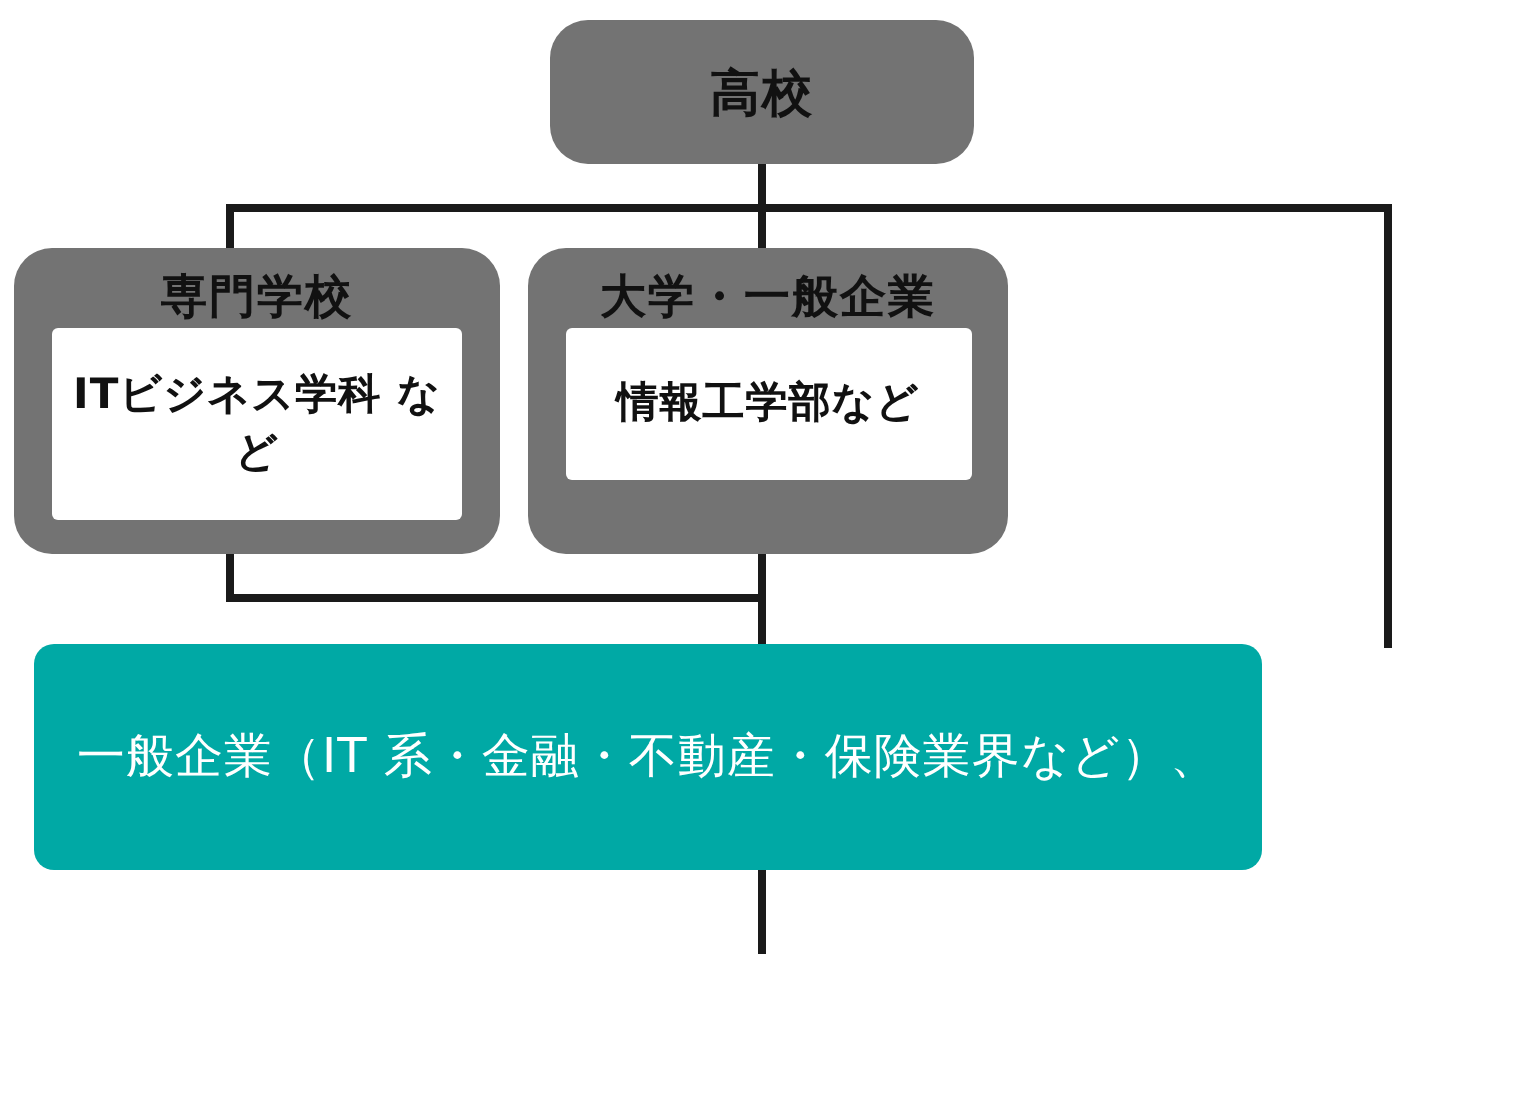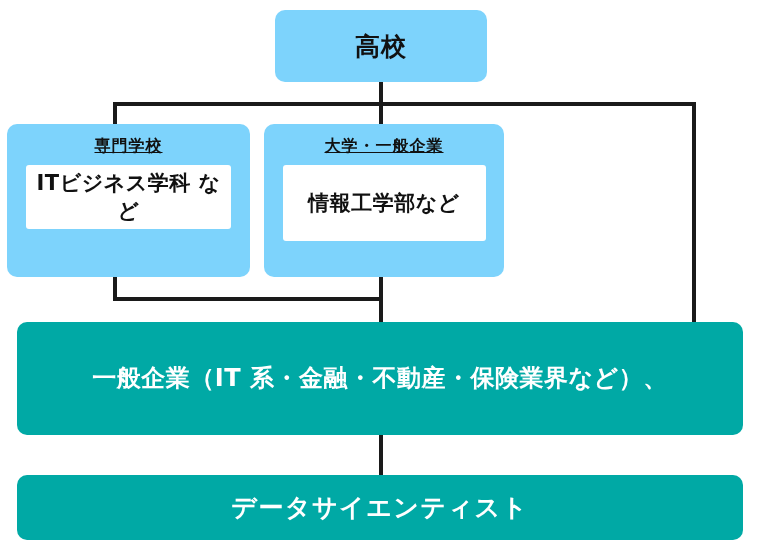--- a/index.html
+++ b/index.html
@@ -30,22 +30,23 @@
   .node {
     position: absolute;
     box-sizing: border-box;
     display: flex;
     align-items: center;
     justify-content: center;
     text-align: center;
     border-radius: 10px;
   }
   .node-light {
-    background: #7dd3fc;
+    background: #737373;
     color: #111111;
+    border-radius: 19px;
   }
   .node-dark {
     background: #00a9a5;
     color: #ffffff;
   }
 
   
   #node-highschool {
     left: 275px;
     top: 10px;
@@ -68,61 +69,59 @@
     width: 243px;
     height: 153px;
   }
   #node-university {
     left: 264px;
     top: 124px;
     width: 240px;
     height: 153px;
   }
   .school-title {
-    font-size: 16px;
+    font-size: 23px;
     font-weight: bold;
     letter-spacing: 1px;
     line-height: 1.2;
-    margin-bottom: 10px;
-    text-decoration: underline;
   }
   .school-inner {
     background: #ffffff;
     color: #111111;
     border-radius: 3px;
     box-sizing: border-box;
     display: flex;
     align-items: center;
     justify-content: center;
     text-align: center;
     font-size: 21px;
     font-weight: bold;
     line-height: 1.35;
     letter-spacing: 0.5px;
   }
   #inner-vocational {
     width: 205px;
-    height: 64px;
+    height: 96px;
     padding: 0 6px;
   }
   #inner-university {
     width: 203px;
     height: 76px;
     padding: 12px 6px;
   }
 
   
   #node-employers {
     left: 17px;
     top: 322px;
-    width: 726px;
+    width: 614px;
     height: 113px;
     flex-direction: column;
     font-size: 24px;
-    font-weight: bold;
+    font-weight: normal;
     line-height: 1.55;
     letter-spacing: 0.5px;
   }
 
   
   #node-role {
     left: 17px;
     top: 475px;
     width: 726px;
     height: 65px;
@@ -159,17 +158,14 @@
 
   <div class="node node-light school" id="node-university">
     <div class="school-title">大学・一般企業</div>
     <div class="school-inner" id="inner-university">情報工学部など</div>
   </div>
 
   <div class="node node-dark" id="node-employers">
     <span>一般企業（IT 系・金融・不動産・保険業界など）、</span>
   </div>
 
-  <div class="node node-dark" id="node-role">
-    <span>データサイエンティスト</span>
-  </div>
 
 </div>
 
 </body></html>

